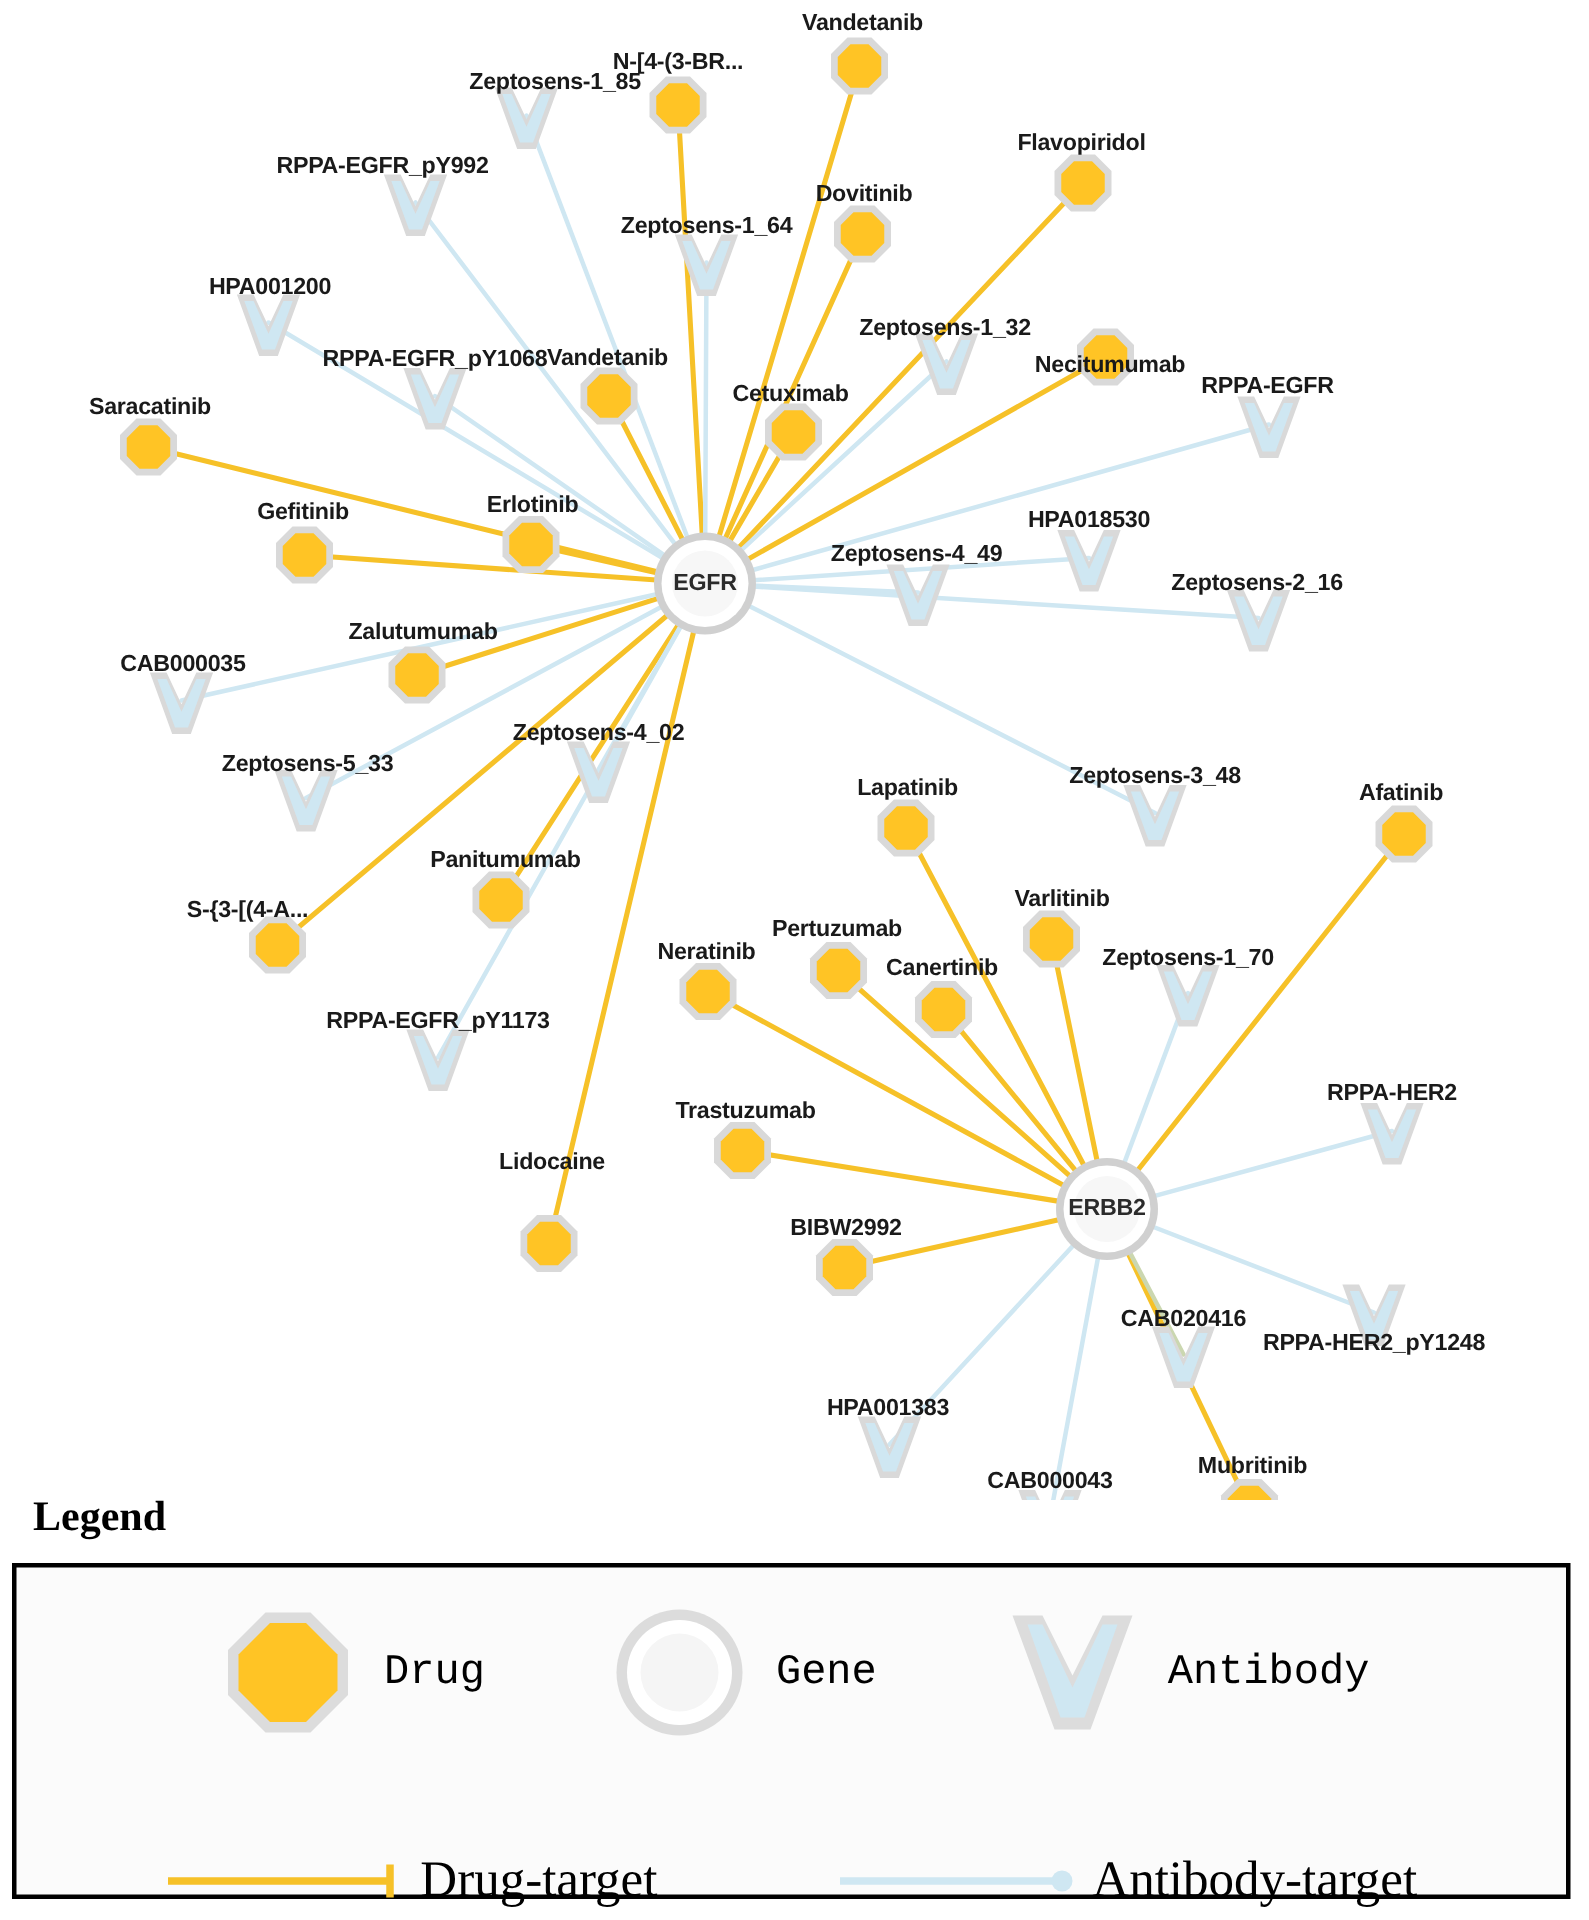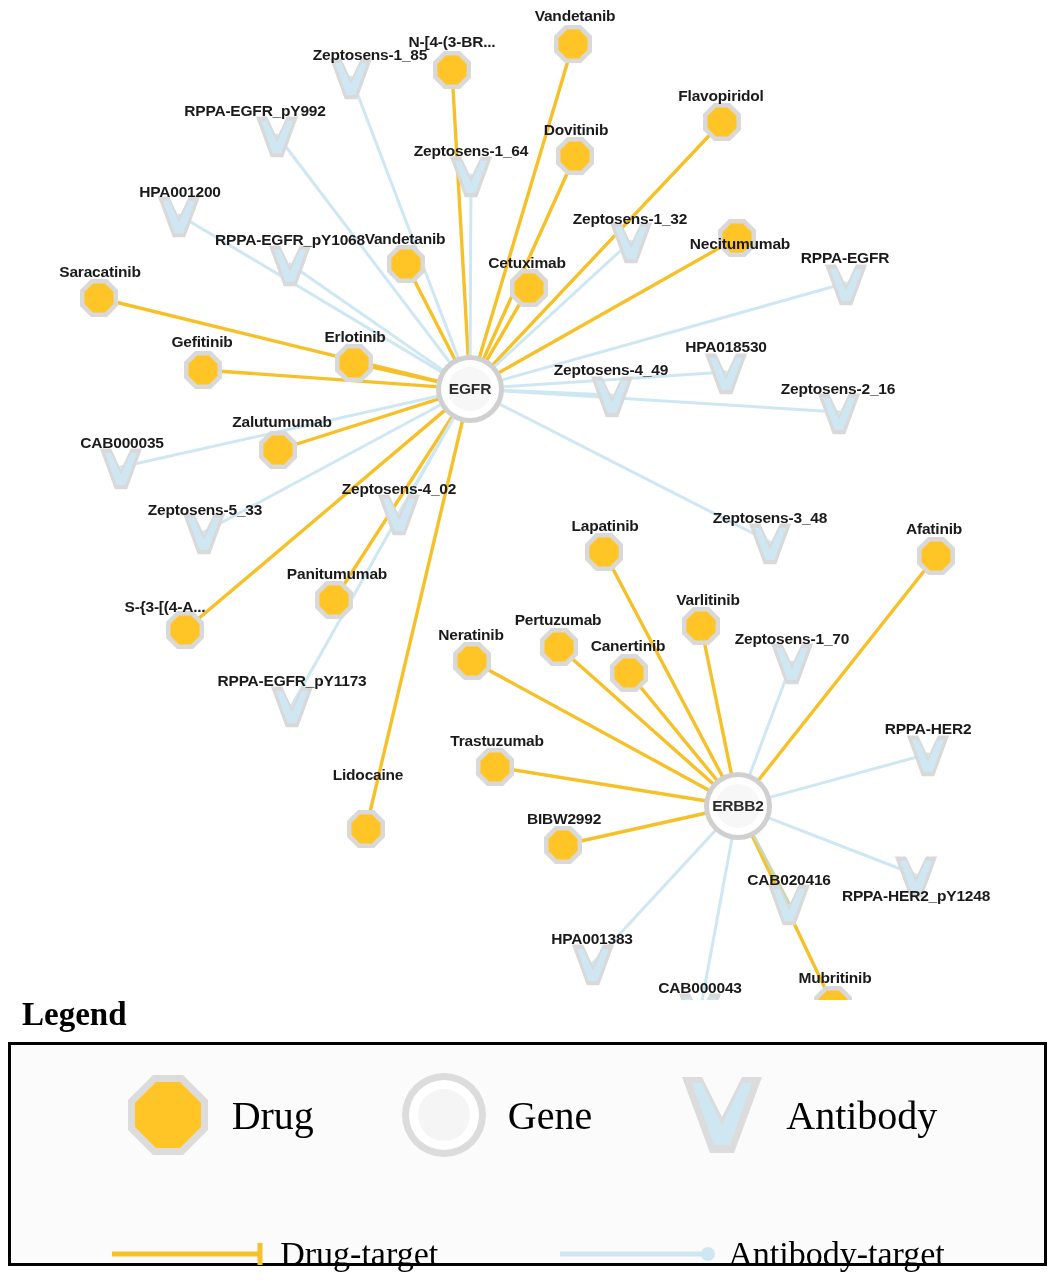--- a/index.html
+++ b/index.html
@@ -44,42 +44,42 @@
     height: 224px;
     border: 3px solid #000;
     box-sizing: border-box;
     background: #fbfbfb;
   }
   .legend-title {
     position: absolute;
     left: 22px;
     top: 996px;
     font-family: "Liberation Serif", serif;
-    font-size: 33px;
+    font-size: 28px;
     font-weight: bold;
     color: #000;
   }
   .legend-row-1 {
     position: absolute;
     left: 0; top: 1060px;
     width: 1055px;
     height: 110px;
     display: flex;
     align-items: center;
     justify-content: center;
     gap: 0px;
   }
   .legend-item {
     display: flex;
     align-items: center;
     gap: 14px;
   }
   .legend-item .lg-text {
-    font-family: Liberation Serif, serif;
-    font-size: 40px;
+    font-family: Liberation Mono, monospace;
+    font-size: 28px;
     color: #000;
   }
   .legend-row-2 {
     position: absolute;
     left: 0; top: 1224px;
     width: 1055px;
     height: 60px;
     display: flex;
     justify-content: center;
   }

